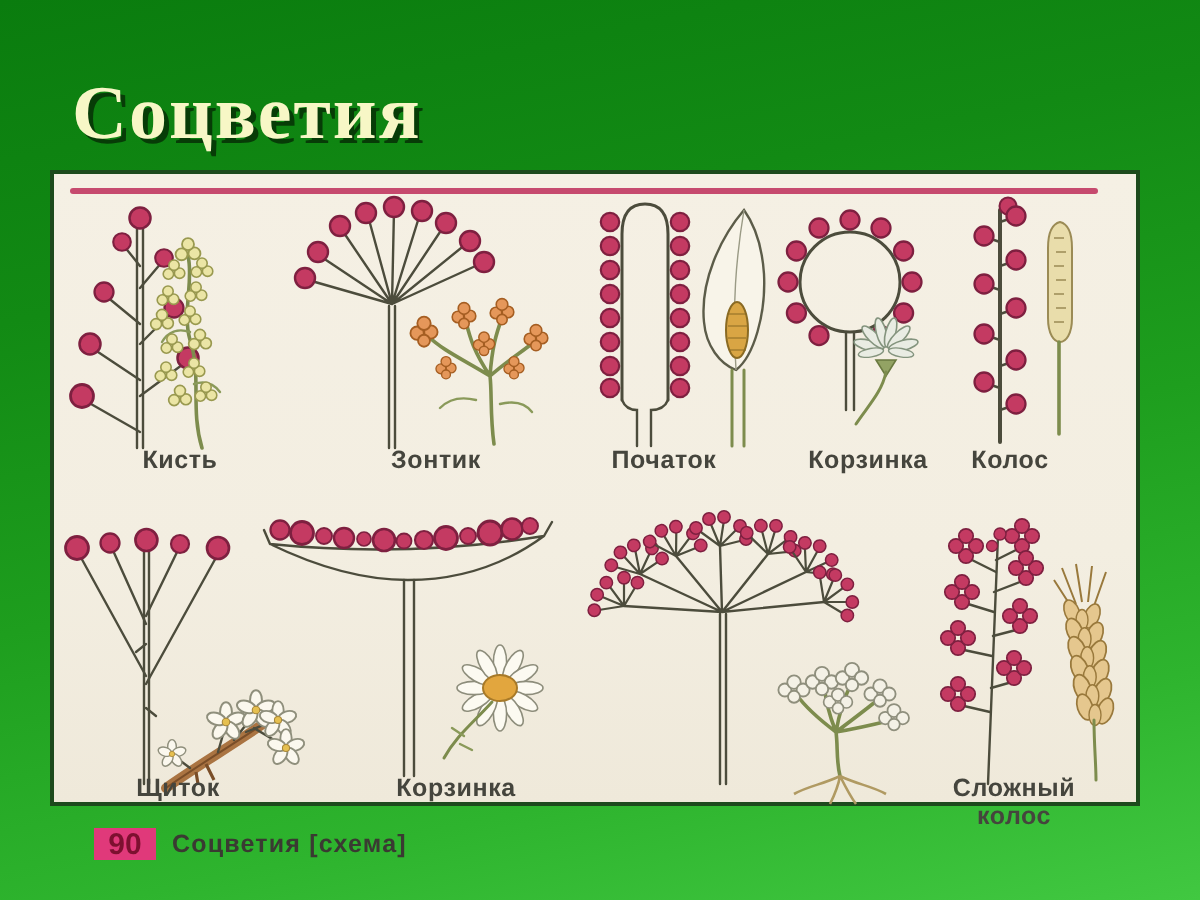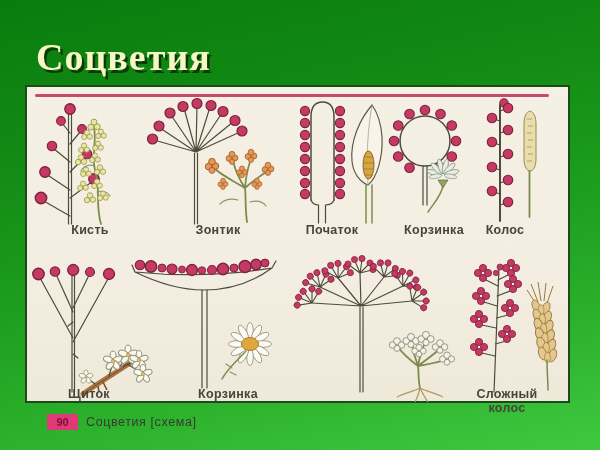--- a/index.html
+++ b/index.html
@@ -28,25 +28,25 @@
   .leaf-g{stroke:#8a9a5a;stroke-width:1.2;fill:none;stroke-linecap:round;}
   .lbl{
     position:absolute;transform:translateX(-50%);
     font-weight:700;font-size:12.5px;color:#45453d;letter-spacing:.3px;
     text-align:center;white-space:nowrap;line-height:1.15;
   }
   .lbl.wrap{white-space:normal;width:78px;}
   .pagebox{
     position:absolute;left:20px;top:327px;width:31px;height:16px;background:#e0397a;
     display:flex;align-items:center;justify-content:center;
-    font-weight:700;font-size:11px;color:#7d1030;
+    font-weight:700;font-size:15px;color:#7d1030;
   }
   .caption{
     position:absolute;left:59px;top:328px;
-    font-weight:400;font-size:12.5px;color:#3a3a32;letter-spacing:.6px;
+    font-weight:700;font-size:12.5px;color:#3a3a32;letter-spacing:.6px;
   }
 </style>
 </head>
 <body>
 
 <svg width="0" height="0" style="position:absolute">
   <defs>
     <circle id="g-dot" r="5" fill="#c43a62" stroke="#7e2040" stroke-width="1.2"></circle>
     <g id="g-flw">
       <g fill="#fbf8ee" stroke="#8f8f7c" stroke-width="0.9">

